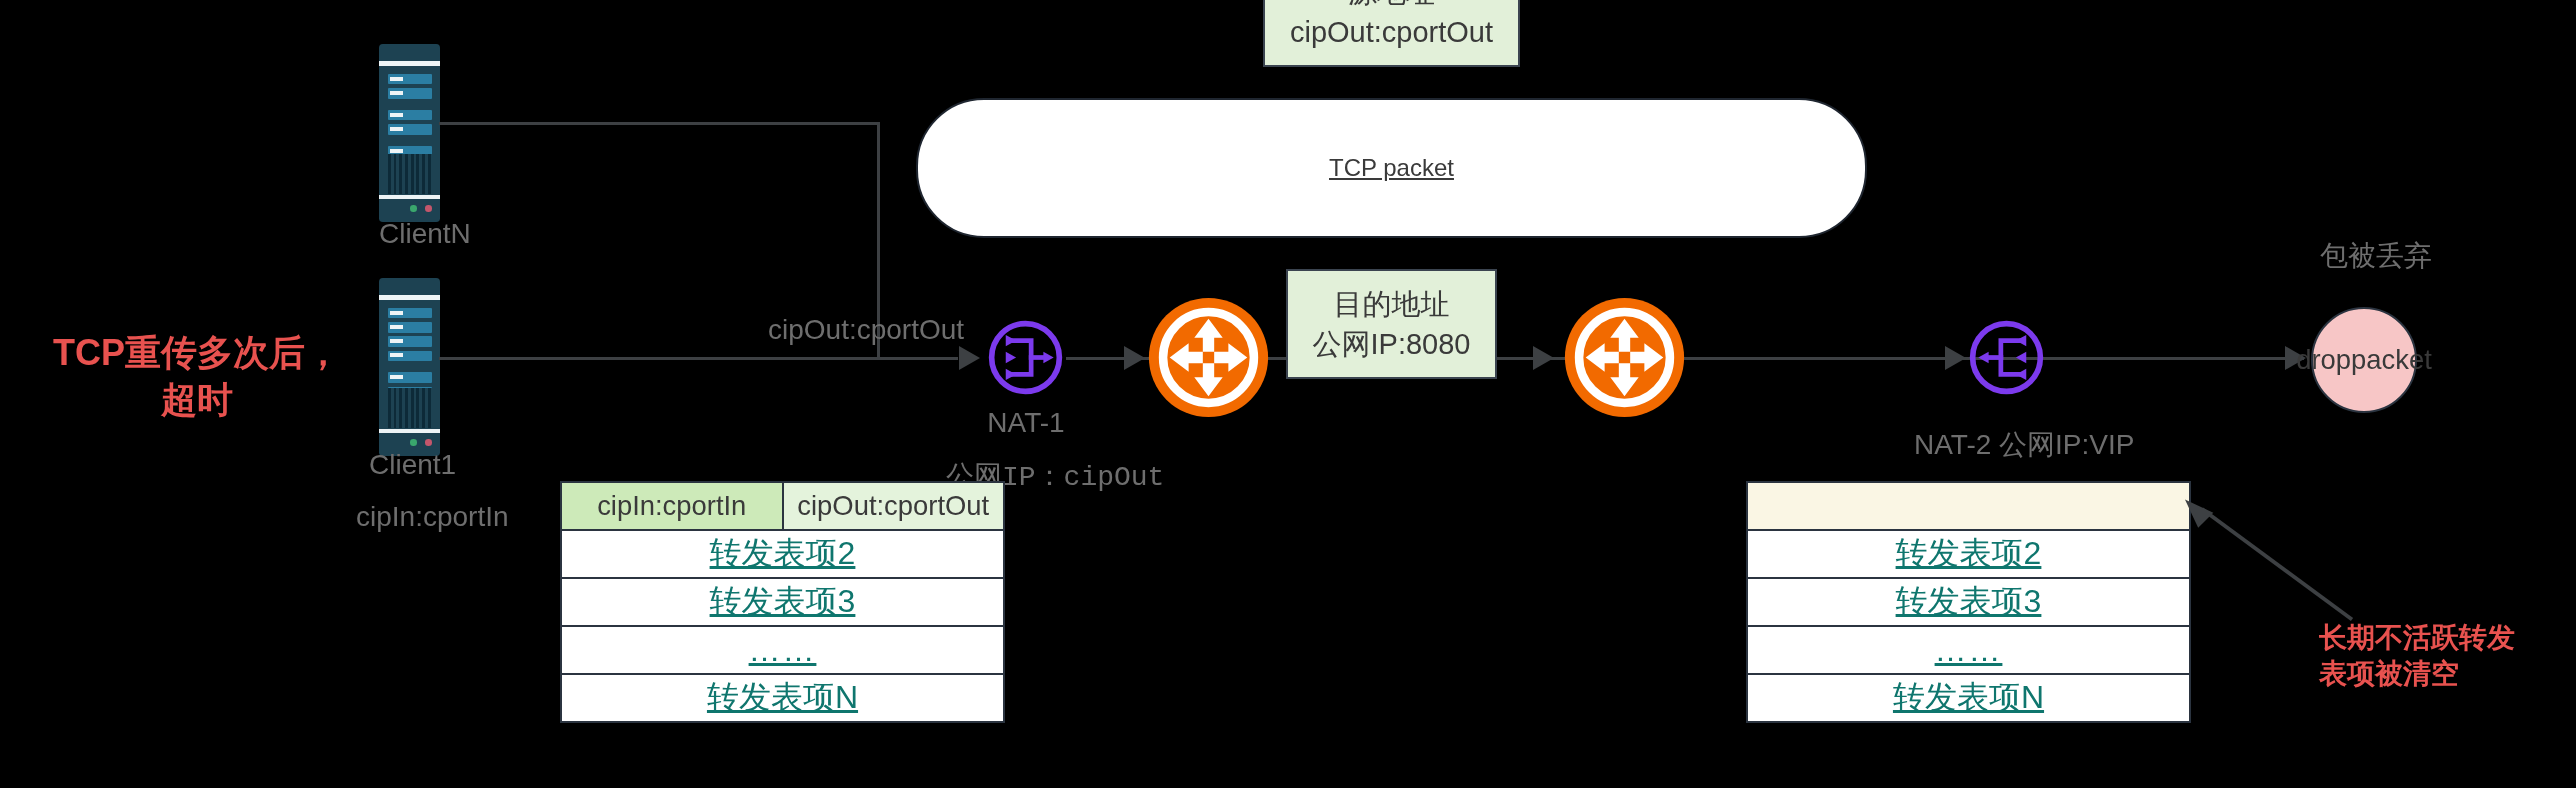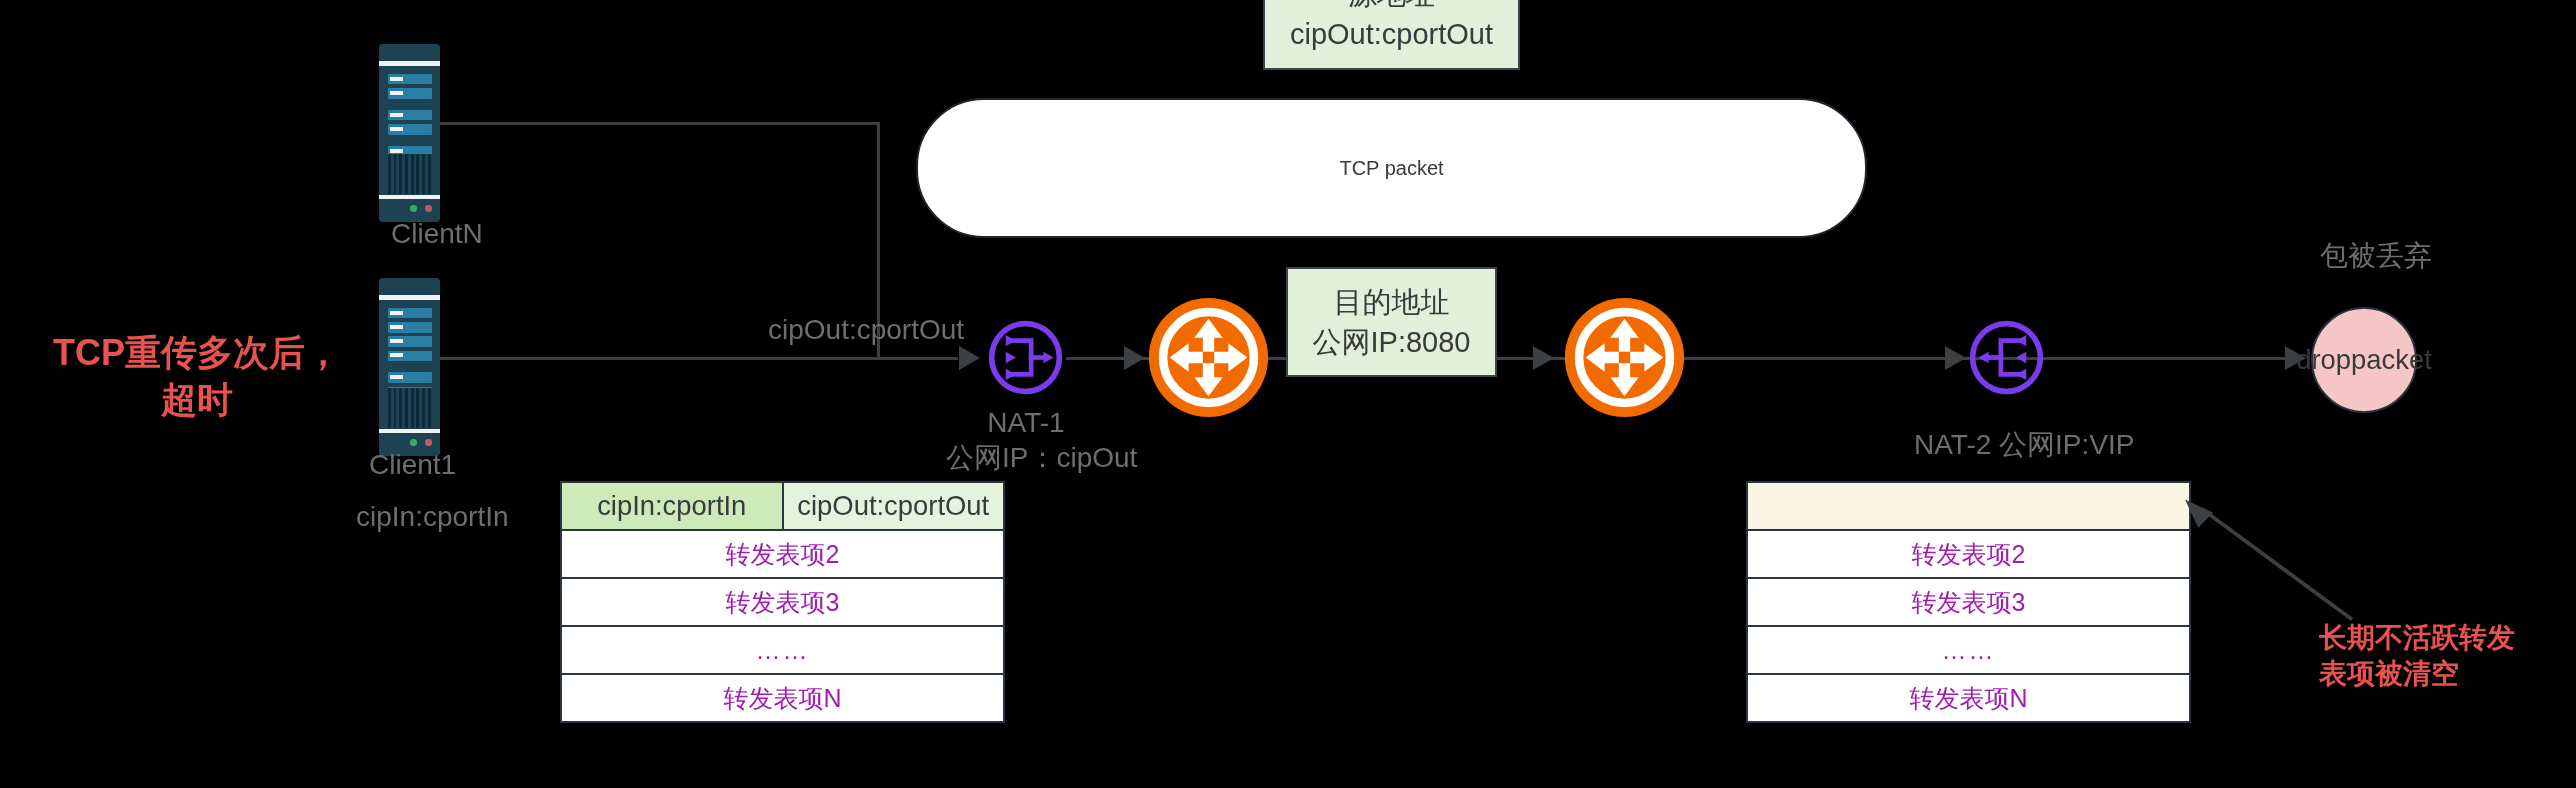--- a/index.html
+++ b/index.html
@@ -41,26 +41,26 @@
 
   
   .packet{
     background:#ffffff;border:2.8px solid #1f2630;border-radius:68px;
     display:flex;align-items:center;justify-content:center;gap:87px;flex-direction:column;
   }
   .addr-box{
     background:#e2f0d9;border:2.8px solid #3b4450;color:#3a3a3a;
     font-size:29px;line-height:1.38;text-align:center;padding:13.2px 24.6px;white-space:nowrap;
   }
-  .packet-mid{color:#3a3a3a;font-size:20px;white-space:nowrap;}
+  .packet-mid{color:#3a3a3a;font-size:24px;white-space:nowrap;text-decoration:underline;}
 
   
   .ftable{border:2.8px solid #2b3440;background:#fff;}
   .frow{border-bottom:2.8px solid #2b3440;height:46px;display:flex;align-items:center;
-         justify-content:center;color:#a21caf;font-size:25px;}
+         justify-content:center;color:#0f766e;font-size:32px;text-decoration:underline;}
   .frow:last-child{border-bottom:none;}
   .hrow{display:flex;height:46px;border-bottom:2.8px solid #2b3440;}
   .hcell{display:flex;align-items:center;justify-content:center;color:#3a3a3a;font-size:27.4px;white-space:nowrap;}
   .hcell.left{background:#cdeab9;width:50%;border-right:2.8px solid #2b3440;}
   .hcell.right{background:#e4f3dc;width:50%;}
   .hrow.empty{background:#faf6e4;}
   .dots{letter-spacing:1.9px;}
 
   
   .drop{
@@ -89,21 +89,21 @@
       <div class="gap"></div>
       <div class="slot"></div>
       <div class="slot"></div>
     </div>
     <div class="vents"></div>
     <div class="botbar"></div>
     <div class="led g"></div>
     <div class="led r"></div>
   </div>
 </div>
-<div class="abs lbl" style="left:379px;top:216px;width:61px;margin-left:12px;">ClientN</div>
+<div class="abs lbl" style="left:379px;top:216px;width:61px;">ClientN</div>
 
 <div class="abs" style="left:379px;top:278px;">
   <div class="server">
     <div class="topbar"></div>
     <div class="slots">
       <div class="slot"></div>
       <div class="slot"></div>
       <div class="slot"></div>
       <div class="slot"></div>
       <div class="gap"></div>
@@ -134,21 +134,21 @@
     </g>
     <g fill="#7c3aed">
       <polygon points="21,18 32,24 21,30"></polygon>
       <polygon points="21,36 32,42 21,48"></polygon>
       <polygon points="21,54 32,60 21,66"></polygon>
       <polygon points="61,36 72,42 61,48"></polygon>
     </g>
   </svg>
 </div>
 <div class="abs lbl" style="left:977px;top:405px;width:98px;text-align:center;">NAT-1</div>
-<div class="abs lbl" style="left:946px;top:440px;">公网IP：cipOut</div>
+<div class="abs lbl" style="left:946px;top:460px;font-family:Liberation Mono, monospace;">公网IP：cipOut</div>
 
 <div class="abs lbl" style="left:768px;top:312px;">cipOut:cportOut</div>
 <div class="abs hline" style="left:1066px;top:357px;width:1007px;"></div>
 <div class="abs arrowhead" style="left:1124px;top:346px;"></div>
 
 <div class="abs packet" style="left:916px;top:98px;width:947px;height:136px;">
   <div class="addr-box">
     <div>源地址</div>
     <div>cipOut:cportOut</div>
   </div>

